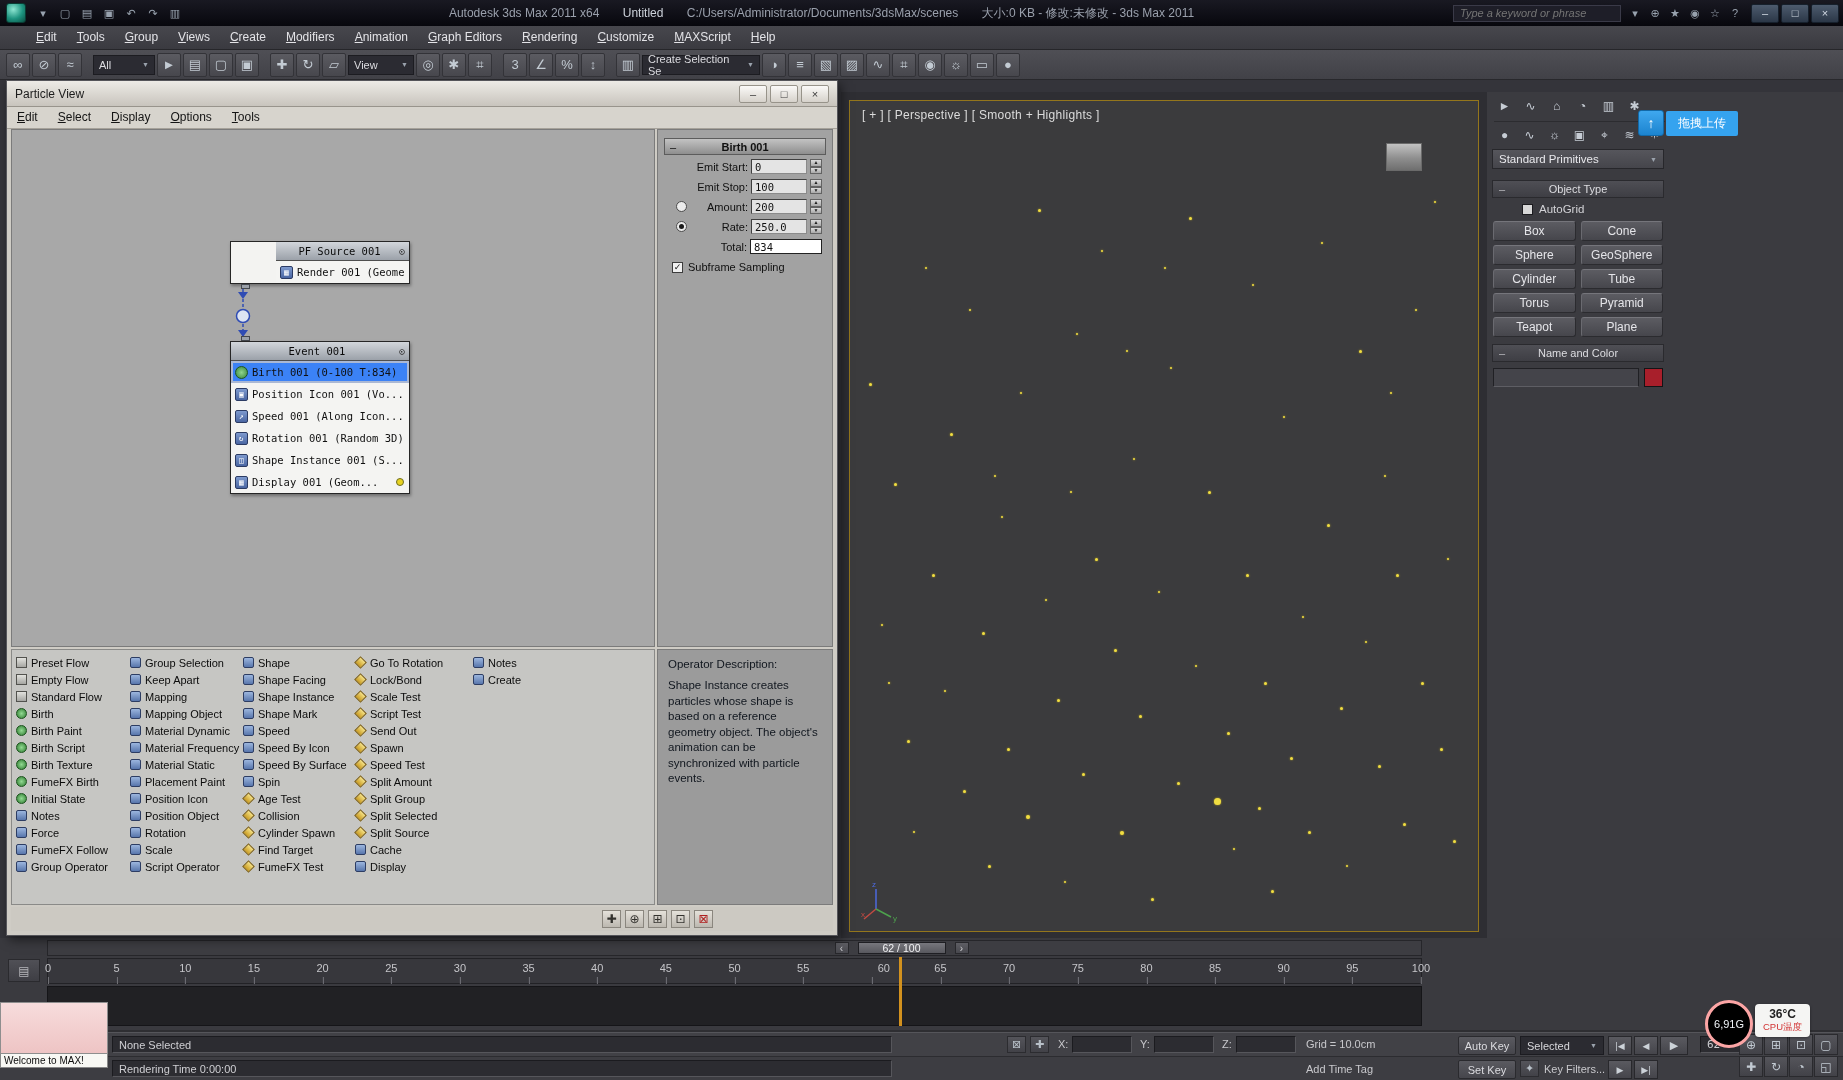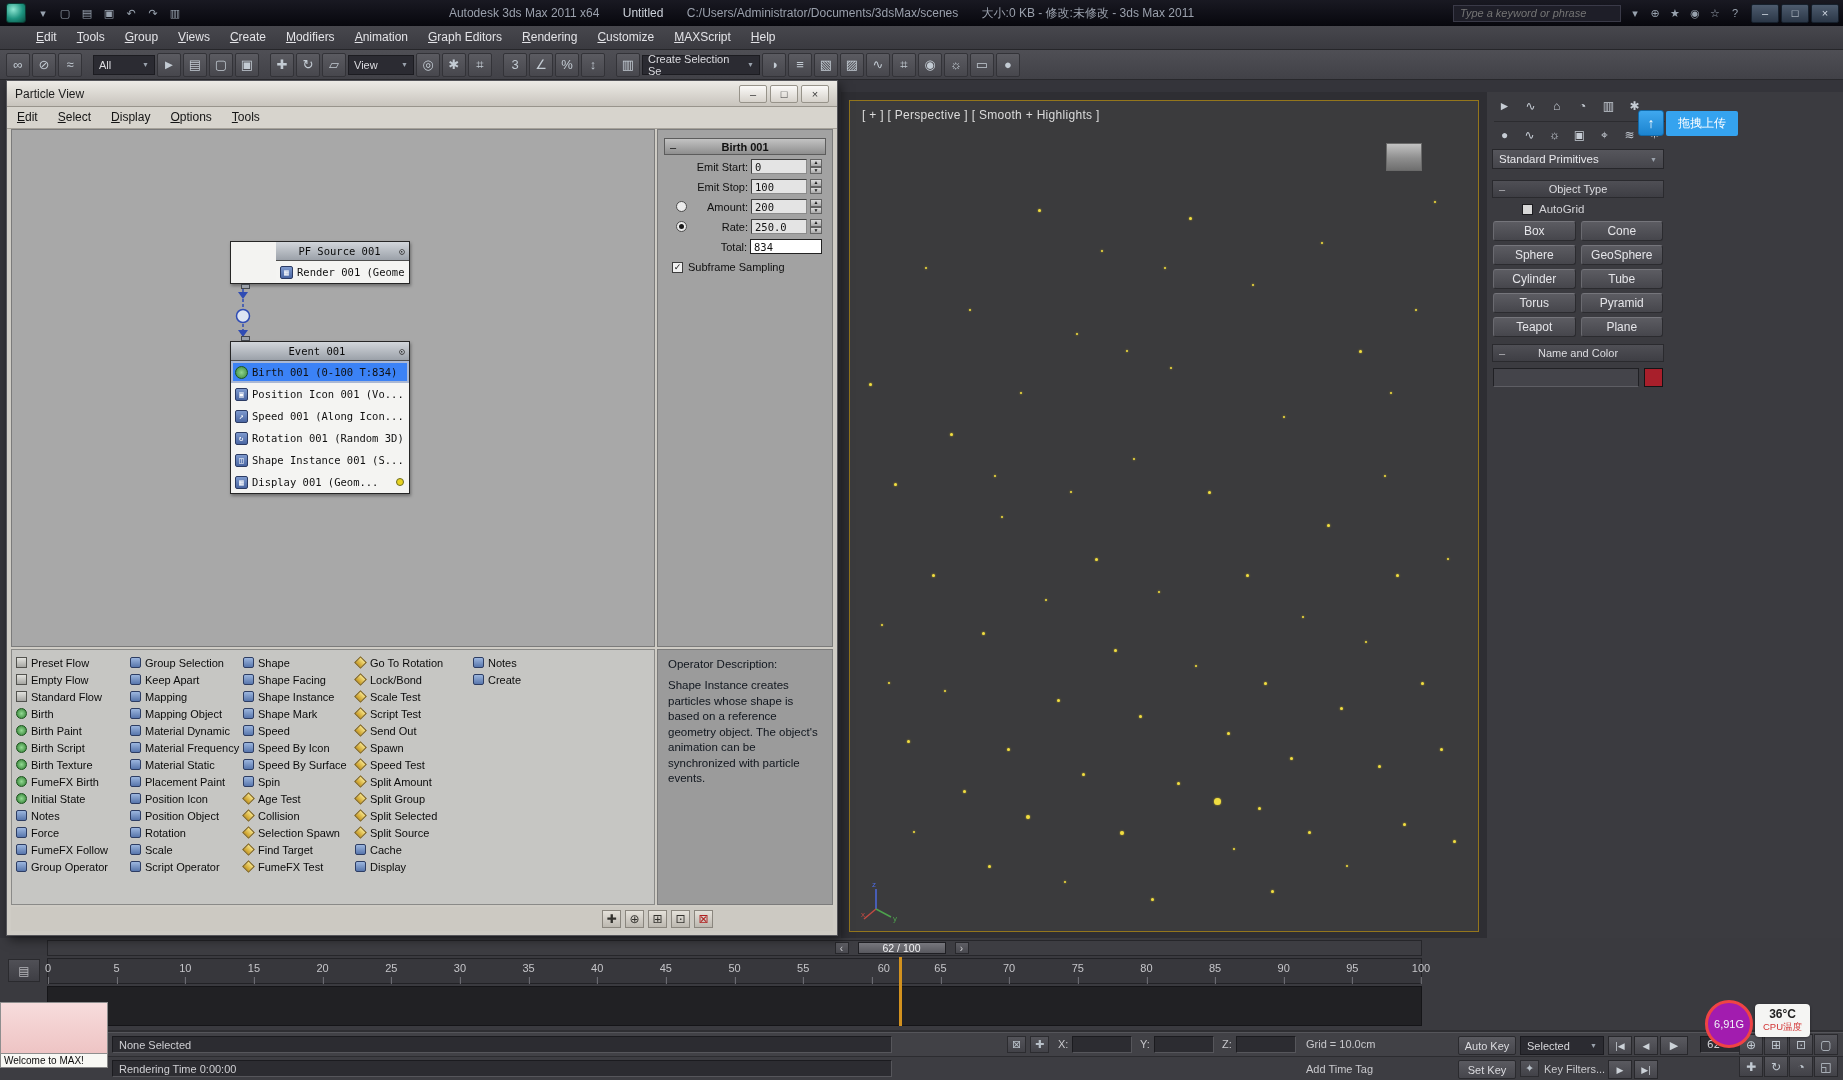--- a/index.html
+++ b/index.html
@@ -178,21 +178,21 @@
     background:linear-gradient(#55555b,#424248);border:1px solid #2a2a2e;}
   
   #welcome-mini{position:absolute;left:0px;top:1002px;width:108px;height:78px;z-index:50;}
   #welcome-body{height:52px;background:linear-gradient(#f7dcdc,#eec4c4);border:1px solid #8e8e8e;}
   #welcome-label{background:#f8f8f4;color:#0c0c0c;font-size:10px;padding:1px 3px;border:1px solid #888;border-top:none;}
   #upload-overlay{position:absolute;left:1638px;top:110px;display:flex;align-items:center;z-index:60;}
   #upload-icon{width:26px;height:26px;border-radius:3px;background:linear-gradient(#3fa8ef,#1c84cf);
     display:flex;align-items:center;justify-content:center;color:#fff;font-size:14px;border:1px solid #1269a8;}
   #upload-label{margin-left:2px;background:#35a3ef;color:#fff;font-size:12px;padding:4px 12px;border-radius:2px;}
   #cpu-widget{position:absolute;left:1705px;top:1000px;display:flex;align-items:flex-start;z-index:60;}
-  #cpu-circle{width:48px;height:48px;border-radius:50%;background:#a21caf;border:3px solid #ef4444;
+  #cpu-circle{width:48px;height:48px;border-radius:50%;background:#000000;border:3px solid #fca5a5;
     display:flex;align-items:center;justify-content:center;color:#f0f4f8;font-size:11px;}
   #cpu-tag{margin-left:2px;margin-top:4px;background:#f5f5f3;border-radius:4px;padding:3px 8px;text-align:center;
     box-shadow:0 1px 3px rgba(0,0,0,.4);}
   #cpu-temp{color:#222;font-size:12px;font-weight:bold;}
   #cpu-label{color:#d23434;font-size:9.5px;}
 </style>
 </head>
 <body>
 
 <div id="titlebar">
@@ -682,21 +682,21 @@
         <div class="depot-item">
           <span class="depot-icn test"></span>
           <span class="depot-label">Age Test</span>
         </div>
         <div class="depot-item">
           <span class="depot-icn test"></span>
           <span class="depot-label">Collision</span>
         </div>
         <div class="depot-item">
           <span class="depot-icn test"></span>
-          <span class="depot-label">Selection Spawn</span>
+          <span class="depot-label">Cylinder Spawn</span>
         </div>
         <div class="depot-item">
           <span class="depot-icn test"></span>
           <span class="depot-label">Find Target</span>
         </div>
         <div class="depot-item">
           <span class="depot-icn test"></span>
           <span class="depot-label">FumeFX Test</span>
         </div>
       </div>

